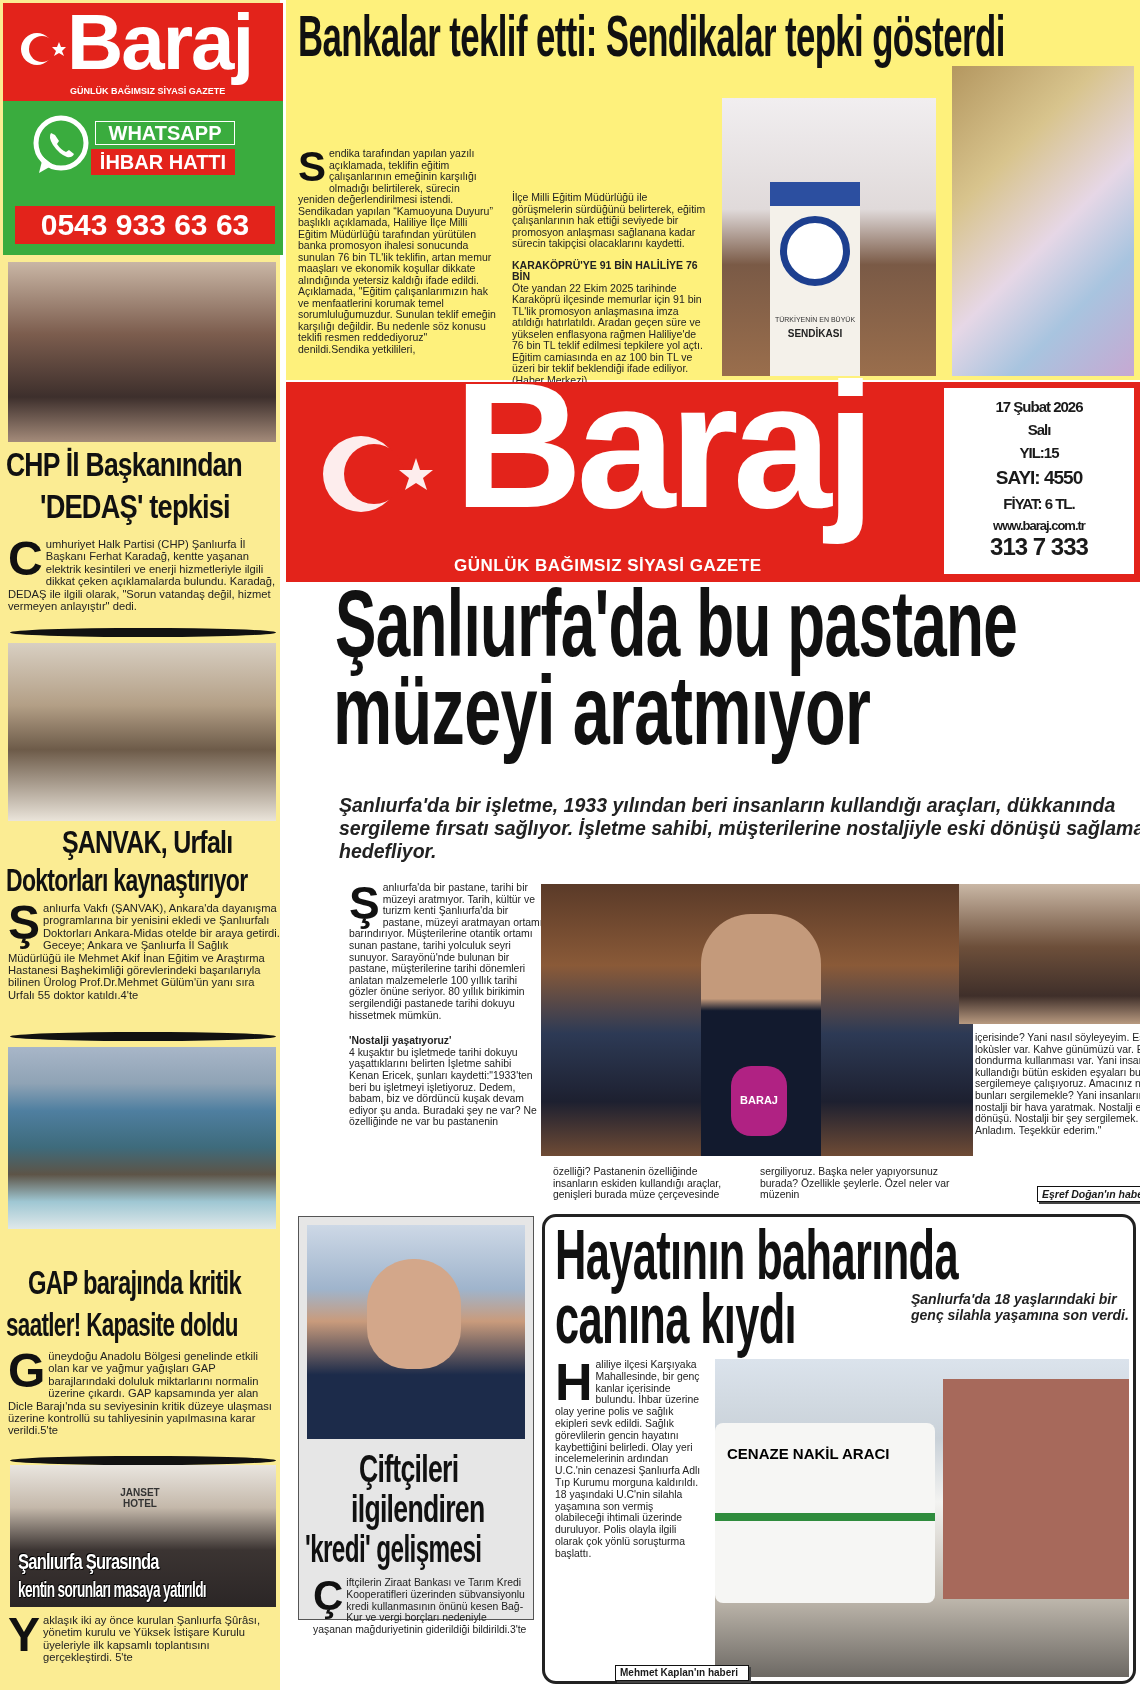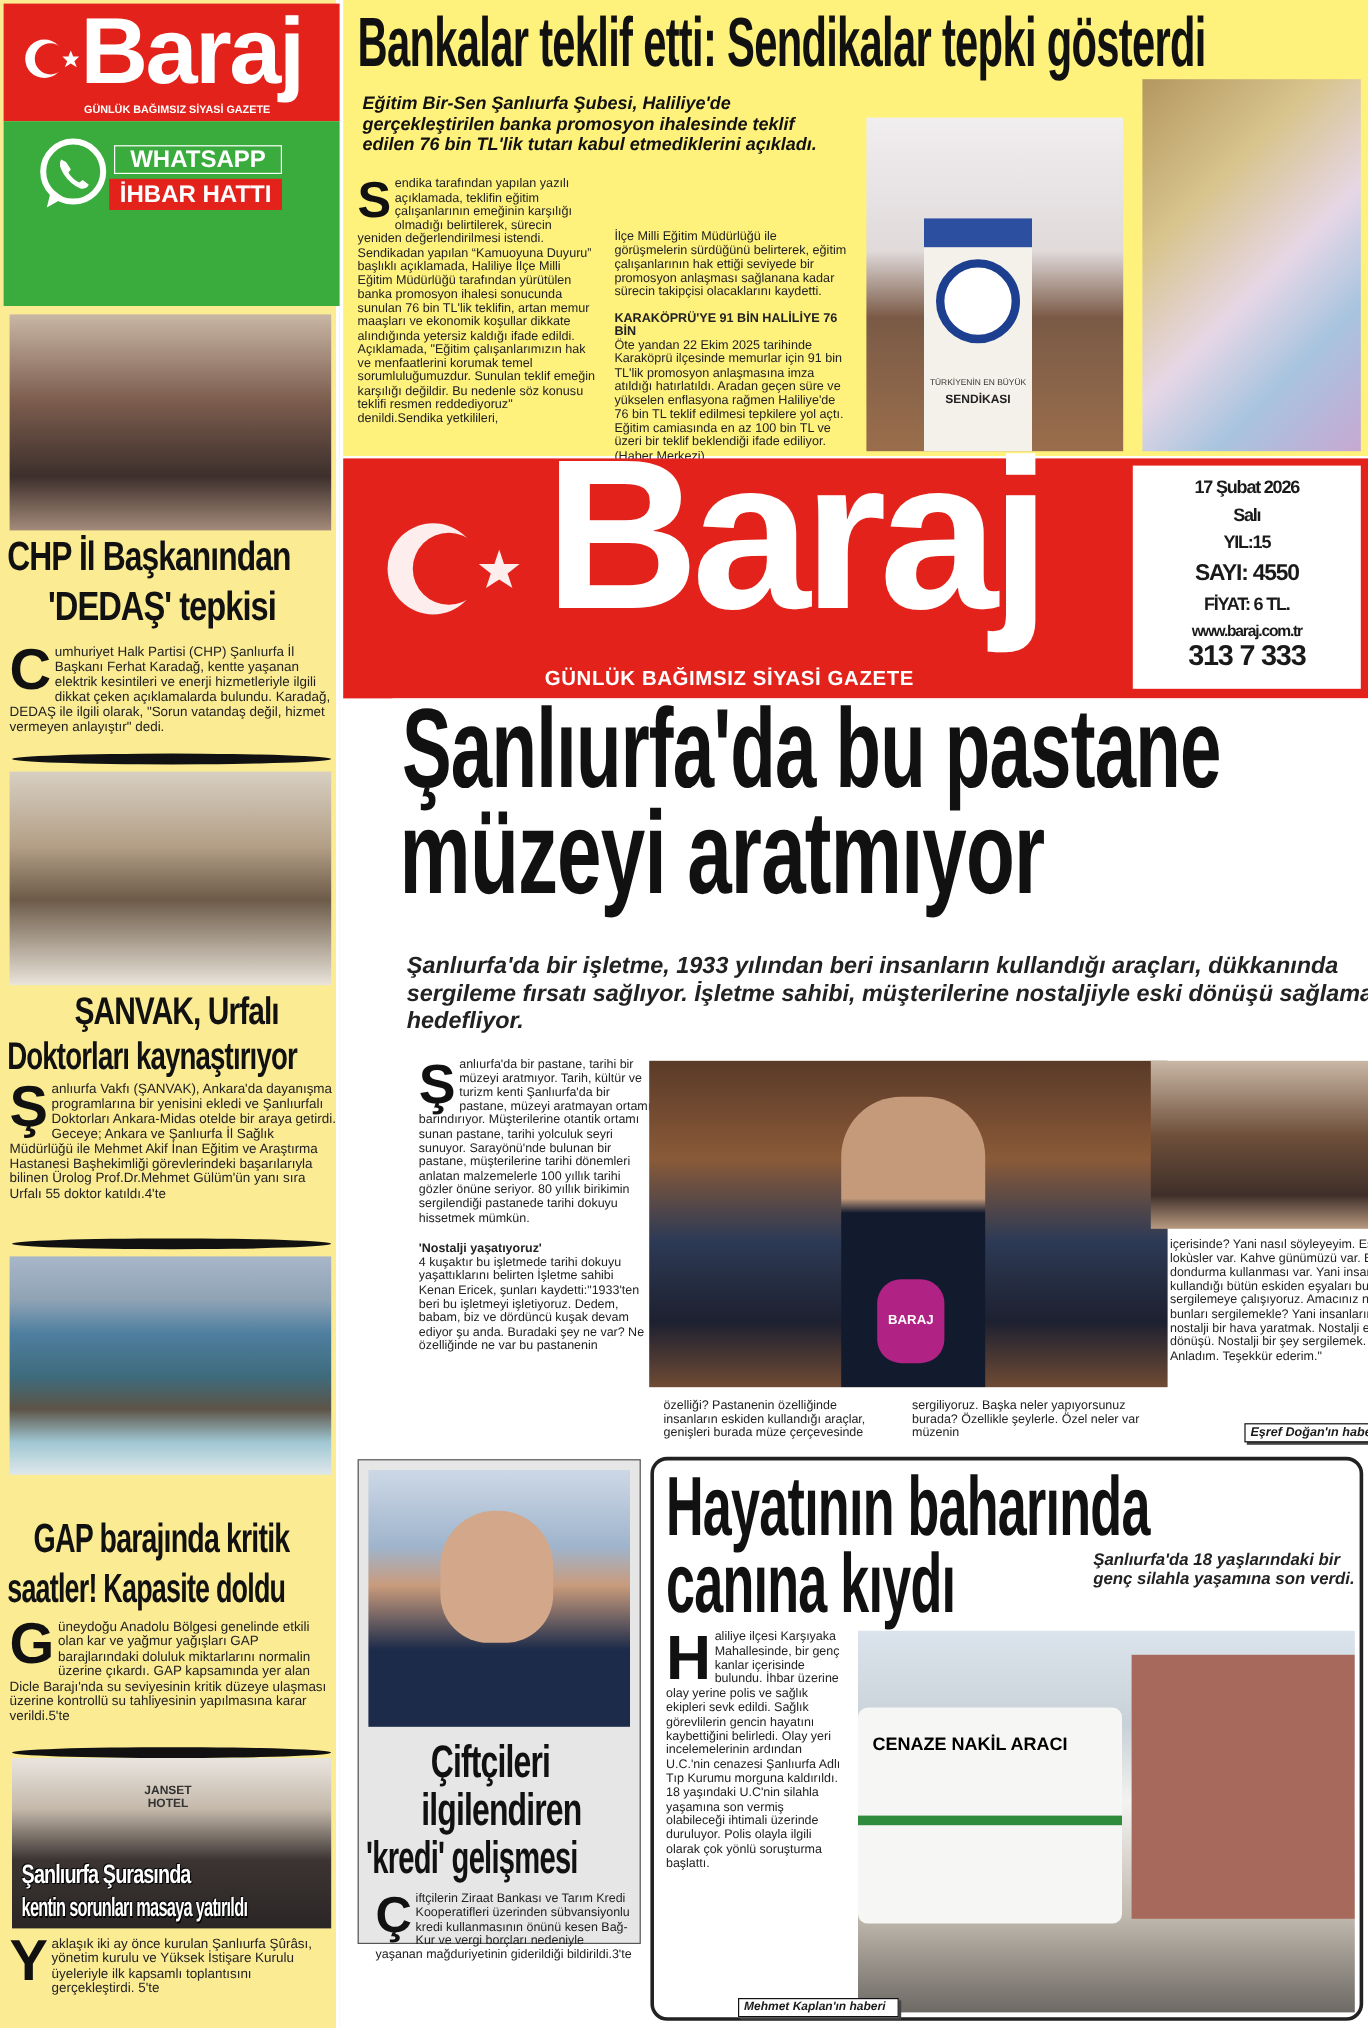--- a/index.html
+++ b/index.html
@@ -46,20 +46,21 @@
       <div class="abs" style="left:67px;top:83px;font-size:9px;font-weight:bold;color:#fff;">GÜNLÜK BAĞIMSIZ SİYASİ GAZETE</div>
     </div>
     <div class="abs" style="left:0;top:98px;width:280px;height:154px;background:#3aac3e;padding-left:36px;">
       <svg class="abs" style="left:26px;top:12px;" width="64" height="64" viewBox="0 0 64 64">
         <circle cx="32" cy="30" r="25" fill="none" stroke="#fff" stroke-width="5"></circle>
         <polygon points="10,60 14,44 24,52" fill="#fff"></polygon>
         <path d="M22 20 q-3 4 2 12 q6 9 14 12 q5 1 7-3 l-5-4 -3 2 q-5-2-9-8 l2-3 -4-6z" fill="#fff"></path>
       </svg>
       <div class="abs" style="left:92px;top:20px;width:140px;height:24px;background:#3aac3e;border:1px solid #fff;color:#fff;font-weight:bold;font-size:20px;text-align:center;line-height:22px;">WHATSAPP</div>
       <div class="abs" style="left:88px;top:48px;width:144px;height:26px;background:#e3231b;color:#fff;font-weight:bold;font-size:20px;text-align:center;line-height:26px;">İHBAR HATTI</div>
+      <div class="abs" style="left:12px;top:105px;width:260px;height:38px;background:#e3231b;color:#fff;font-weight:bold;font-size:30px;text-align:center;line-height:38px;">0543 933 63 63</div>
     </div>
   </div>
 
   <div class="abs photo-crowd ph" style="left:8px;top:262px;width:268px;height:180px;"></div>
   <div class="abs cond" style="left:6px;top:445px;font-size:34px;color:#111;transform:scaleX(0.78);white-space:nowrap;">CHP İl Başkanından</div>
   <div class="abs cond" style="left:40px;top:487px;font-size:34px;color:#111;transform:scaleX(0.8);white-space:nowrap;">'DEDAŞ' tepkisi</div>
   <div class="abs body-text" style="left:8px;top:538px;width:270px;">
     <span class="dropcap">C</span><span>umhuriyet Halk Partisi (CHP) Şanlıurfa İl Başkanı Ferhat Karadağ, kentte yaşanan elektrik kesintileri ve enerji hizmetleriyle ilgili dikkat çeken açıklamalarda bulundu. Karadağ, DEDAŞ ile ilgili olarak, "Sorun vatandaş değil, hizmet vermeyen anlayıştır" dedi.</span>
   </div>
   <div class="abs sep-ellipse" style="left:10px;top:628px;width:266px;"></div>
@@ -85,21 +86,20 @@
     <div class="abs cond" style="left:8px;top:84px;font-size:22px;color:#fff;transform:scaleX(0.75);white-space:nowrap;text-shadow:0 0 2px #000,1px 1px 0 #000,-1px -1px 0 #000;">Şanlıurfa Şurasında</div>
     <div class="abs cond" style="left:8px;top:112px;font-size:22px;color:#fff;transform:scaleX(0.62);white-space:nowrap;text-shadow:0 0 2px #000,1px 1px 0 #000,-1px -1px 0 #000;">kentin sorunları masaya yatırıldı</div>
   </div>
   <div class="abs body-text" style="left:8px;top:1614px;width:272px;">
     <span class="dropcap">Y</span><span>aklaşık iki ay önce kurulan Şanlıurfa Şûrâsı, yönetim kurulu ve Yüksek İstişare Kurulu üyeleriyle ilk kapsamlı toplantısını gerçekleştirdi. 5'te</span>
   </div>
 </div>
 
 <div id="top-area" class="abs">
   <div class="abs cond" style="left:12px;top:2px;font-size:58px;color:#111;transform:scaleX(0.6);white-space:nowrap;">Bankalar teklif etti: Sendikalar tepki gösterdi</div>
-  <div class="abs" style="left:16px;top:78px;width:400px;font-size:15px;line-height:17px;font-weight:bold;font-style:italic;color:#111;">Eğitim Bir-Sen Şanlıurfa Şubesi, Haliliye'de gerçekleştirilen banka promosyon ihalesinde teklif edilen 76 bin TL'lik tutarı kabul etmediklerini açıkladı.</div>
   <div class="abs body-text" style="left:12px;top:148px;width:198px;font-size:10.5px;line-height:11.5px;">
     <span class="dropcap" style="font-size:42px;line-height:34px;">S</span><span>endika tarafından yapılan yazılı açıklamada, teklifin eğitim çalışanlarının emeğinin karşılığı olmadığı belirtilerek, sürecin yeniden değerlendirilmesi istendi. Sendikadan yapılan “Kamuoyuna Duyuru” başlıklı açıklamada, Haliliye İlçe Milli Eğitim Müdürlüğü tarafından yürütülen banka promosyon ihalesi sonucunda sunulan 76 bin TL'lik teklifin, artan memur maaşları ve ekonomik koşullar dikkate alındığında yetersiz kaldığı ifade edildi. Açıklamada, "Eğitim çalışanlarımızın hak ve menfaatlerini korumak temel sorumluluğumuzdur. Sunulan teklif emeğin karşılığı değildir. Bu nedenle söz konusu teklifi resmen reddediyoruz" denildi.Sendika yetkilileri,</span>
   </div>
   <div class="abs body-text" style="left:226px;top:148px;width:198px;font-size:10.5px;line-height:11.5px;margin-top:44px;">
     <span>İlçe Milli Eğitim Müdürlüğü ile görüşmelerin sürdüğünü belirterek, eğitim çalışanlarının hak ettiği seviyede bir promosyon anlaşması sağlanana kadar sürecin takipçisi olacaklarını kaydetti.</span>
     <div style="font-weight:bold;margin-top:10px;">KARAKÖPRÜ'YE 91 BİN HALİLİYE 76 BİN</div>
     <span>Öte yandan 22 Ekim 2025 tarihinde Karaköprü ilçesinde memurlar için 91 bin TL'lik promosyon anlaşmasına imza atıldığı hatırlatıldı. Aradan geçen süre ve yükselen enflasyona rağmen Haliliye'de 76 bin TL teklif edilmesi tepkilere yol açtı. Eğitim camiasında en az 100 bin TL ve üzeri bir teklif beklendiği ifade ediliyor.(Haber Merkezi)</span>
   </div>
   <div class="abs photo-speaker ph" style="left:436px;top:98px;width:214px;height:278px;">
     <div class="abs" style="left:48px;top:84px;width:90px;height:204px;background:#f4f1ea;border-top:24px solid #2c4fa0;">
@@ -174,14 +174,14 @@
   <div class="abs body-text" style="left:10px;top:142px;width:146px;font-size:10.4px;line-height:11.8px;">
     <span class="dropcap" style="font-size:52px;line-height:42px;">H</span><span>aliliye ilçesi Karşıyaka Mahallesinde, bir genç kanlar içerisinde bulundu. İhbar üzerine olay yerine polis ve sağlık ekipleri sevk edildi. Sağlık görevlilerin gencin hayatını kaybettiğini belirledi. Olay yeri incelemelerinin ardından U.C.'nin cenazesi Şanlıurfa Adlı Tıp Kurumu morguna kaldırıldı. 18 yaşındaki U.C'nin silahla yaşamına son vermiş olabileceği ihtimali üzerinde duruluyor. Polis olayla ilgili olarak çok yönlü soruşturma başlattı.</span>
   </div>
   <div class="abs photo-ambulance ph" style="left:170px;top:142px;width:414px;height:318px;">
     <div class="abs" style="left:0;top:64px;width:220px;height:180px;background:#f6f6f4;border-radius:8px;">
       <div style="color:#000000;font-weight:bold;font-size:15px;margin:22px 0 0 12px;">CENAZE NAKİL ARACI</div>
       <div class="abs" style="left:0;top:90px;width:220px;height:8px;background:#2f8c3d;"></div>
     </div>
     <div class="abs" style="left:228px;top:20px;width:186px;height:220px;background:#a7695b;"></div>
   </div>
-  <div class="abs" style="left:70px;top:448px;width:134px;height:16px;border:1px solid #111;box-shadow:2px 2px 0 #444;background:#fff;font-size:10px;font-weight:bold;font-style:italic;padding-left:4px;line-height:14px;">Mehmet Kaplan'ın haberi</div>
+  <div class="abs" style="left:70px;top:448px;width:134px;height:16px;border:1px solid #111;box-shadow:2px 2px 0 #444;background:#fff;font-size:10px;font-weight:bold;padding-left:4px;line-height:14px;">Mehmet Kaplan'ın haberi</div>
 </div>
 
 </body></html>

